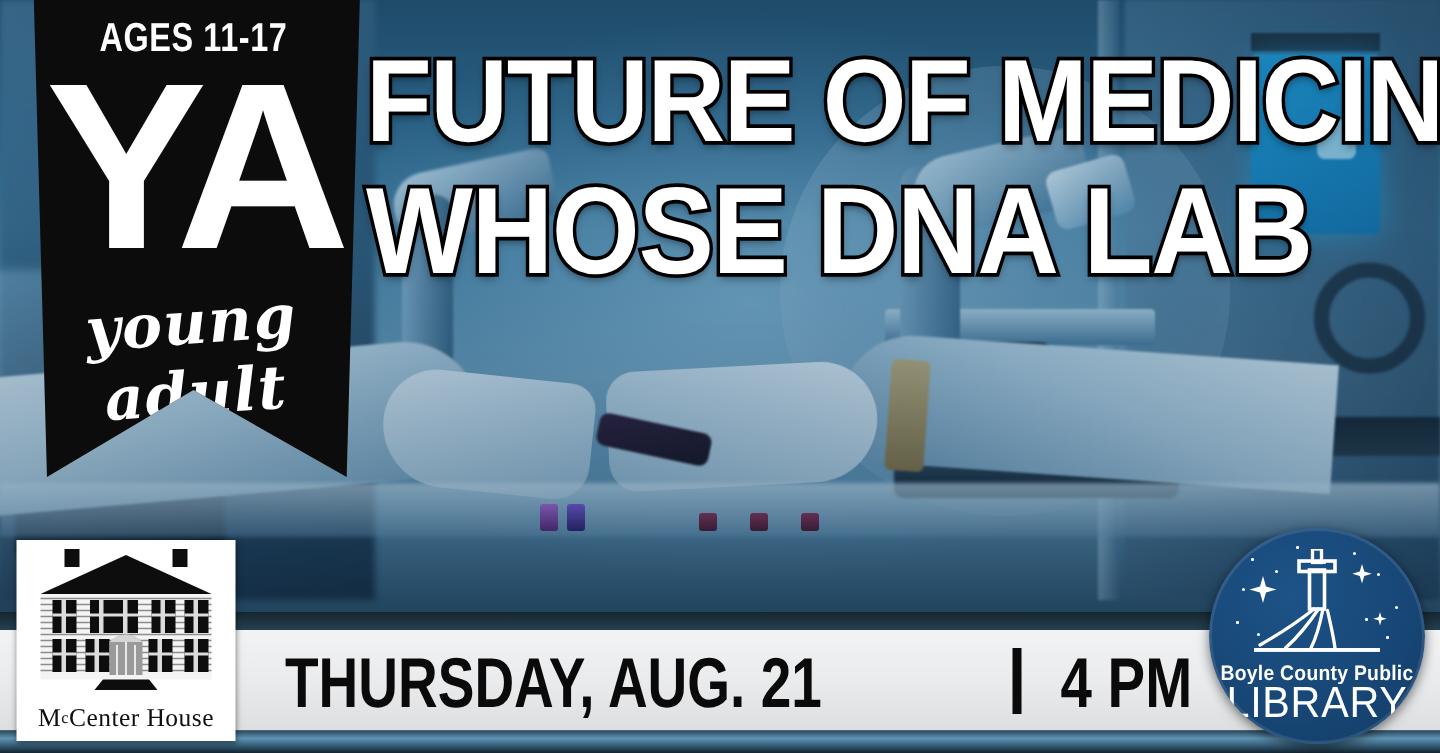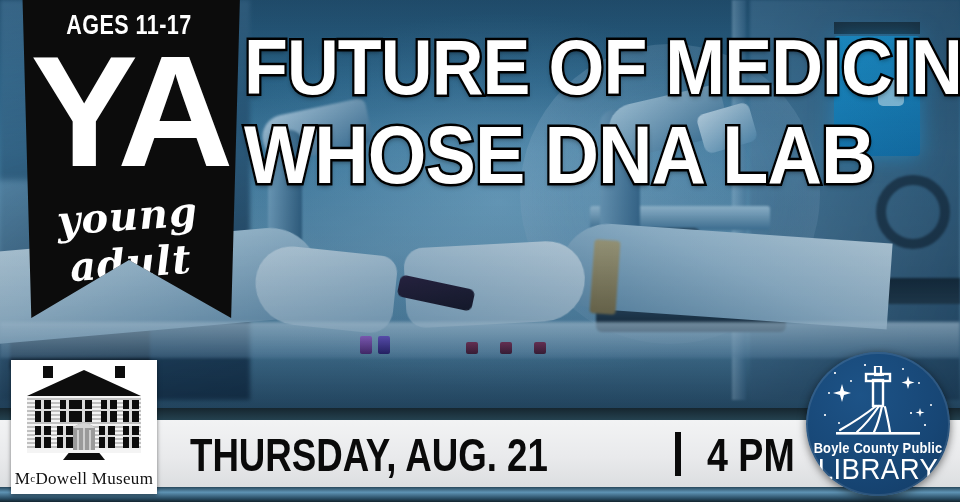--- a/index.html
+++ b/index.html
@@ -486,21 +486,21 @@
       <path d="M54 62 q11 -10 22 0 z" fill="#d5d5d5"></path>
       <g stroke="#f2f2f2" stroke-width="1.2">
         <line x1="59" y1="64" x2="59" y2="84"></line>
           <line x1="65" y1="62" x2="65" y2="84"></line>
         <line x1="71" y1="64" x2="71" y2="84"></line>
       </g>
 
       <polygon points="44,94 86,94 78,84 52,84" fill="#0d0d0d"></polygon>
       <rect x="8" y="84" width="114" height="3" fill="#f4f4f4"></rect>
     </svg>
-    <div class="mcd-label"><span>M</span><span class="sm">c</span><span>Dowell Museum</span></div>
+    <div class="mcd-label"><span>M</span><span class="sm">c</span><span>Center House</span></div>
   </div>
 
   <div class="lib">
 
     <div class="star" style="left:22px;top:40px;width:2px;height:2px"></div>
     <div class="star" style="left:32px;top:70px;width:2px;height:2px"></div>
     <div class="star" style="left:18px;top:62px;width:1.5px;height:1.5px"></div>
     <div class="star" style="left:44px;top:28px;width:2px;height:2px"></div>
     <div class="star" style="left:28px;top:20px;width:1.5px;height:1.5px"></div>
     <div class="star" style="left:58px;top:12px;width:1.5px;height:1.5px"></div>

